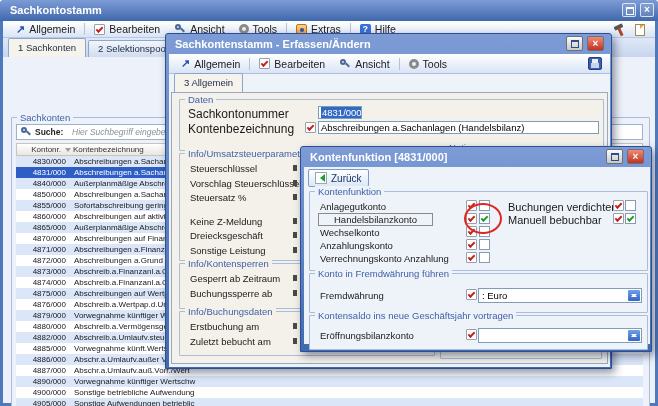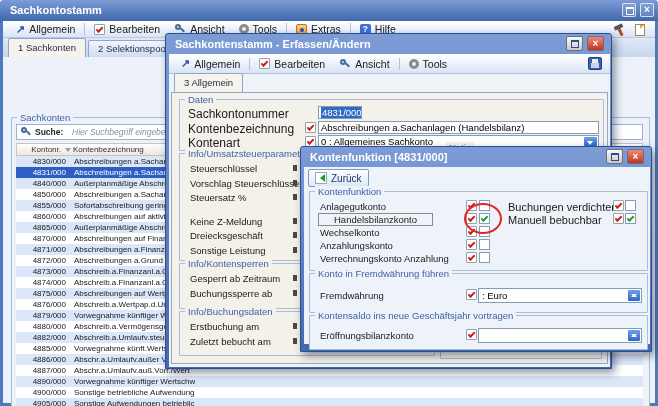--- a/index.html
+++ b/index.html
@@ -351,25 +351,20 @@
           <span class="grplabel">Daten</span>
           <div class="frow" style="top:6px">
             <span class="flabel">Sachkontonummer</span>
             <span class="ffield" style="width:44px"><span class="selval">4831/000</span></span>
           </div>
           <div class="frow" style="top:21px">
             <span class="flabel">Kontenbezeichnung</span>
             <span class="ic-editnote"></span>
             <span class="ffield" style="right:4px">Abschreibungen a.Sachanlagen (Handelsbilanz)</span>
           </div>
-          <div class="frow" style="top:35px">
-            <span class="flabel">Kontenart</span>
-            <span class="ic-editnote"></span>
-            <span class="ffield" style="right:4px"><span>0 : Allgemeines Sachkonto</span><span class="drop"></span></span>
-          </div>
         </div>
         <div class="grpbox" id="g-ust">
           <span class="grplabel">Info/Umsatzsteuerparameter</span>
           <div class="grows">
               <div class="inforow">
                 <span class="ilabel">Steuerschlüssel</span>
                 <span class="msq"></span>
               </div>
               <div class="inforow">
                 <span class="ilabel">Vorschlag Steuerschlüssel</span>

